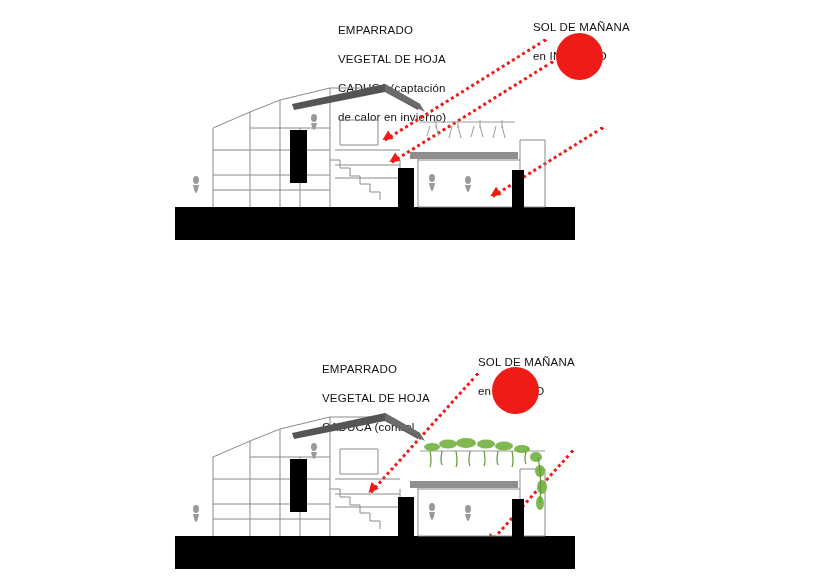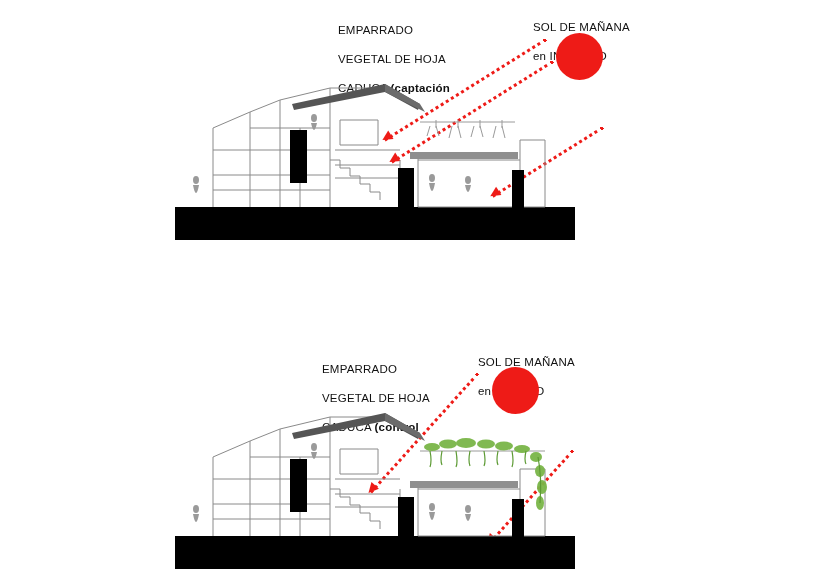--- a/index.html
+++ b/index.html
@@ -24,21 +24,21 @@
   #panel-summer { top: 289px; height: 289px; }
 
   .label {
     position: absolute;
     font-size: 11.5px;
     line-height: 14.5px;
     letter-spacing: 0.2px;
     white-space: pre-line;
     color: #111;
   }
-  .label .bold { font-weight: bold; }
+  .label .bold { font-weight: normal; }
 
   .sun {
     position: absolute;
     border-radius: 50%;
     background: #ee1b17;
   }
 
   .ray {
     position: absolute;
     transform-origin: 0 50%;
@@ -64,20 +64,21 @@
 </style>
 </head>
 <body>
 
 <div class="panel" id="panel-winter">
 
   <div class="label" style="left:338px; top:8px; width:180px;">
     <div>EMPARRADO</div>
     <div>VEGETAL DE HOJA</div>
     <div><span>CADUCA </span><span class="bold">(captación</span></div>
+    <div class="bold">de calor en invierno)</div>
   </div>
 
   <div class="label" style="left:533px; top:5px; width:170px;">
     <div>SOL DE MAÑANA</div>
     <div>en INVIERNO</div>
   </div>
 
   <div class="sun" style="left:556px; top:33px; width:47px; height:47px;"></div>
 
   <div class="ray" style="left:546px; top:38px; width:190px; transform: rotate(148deg);">

